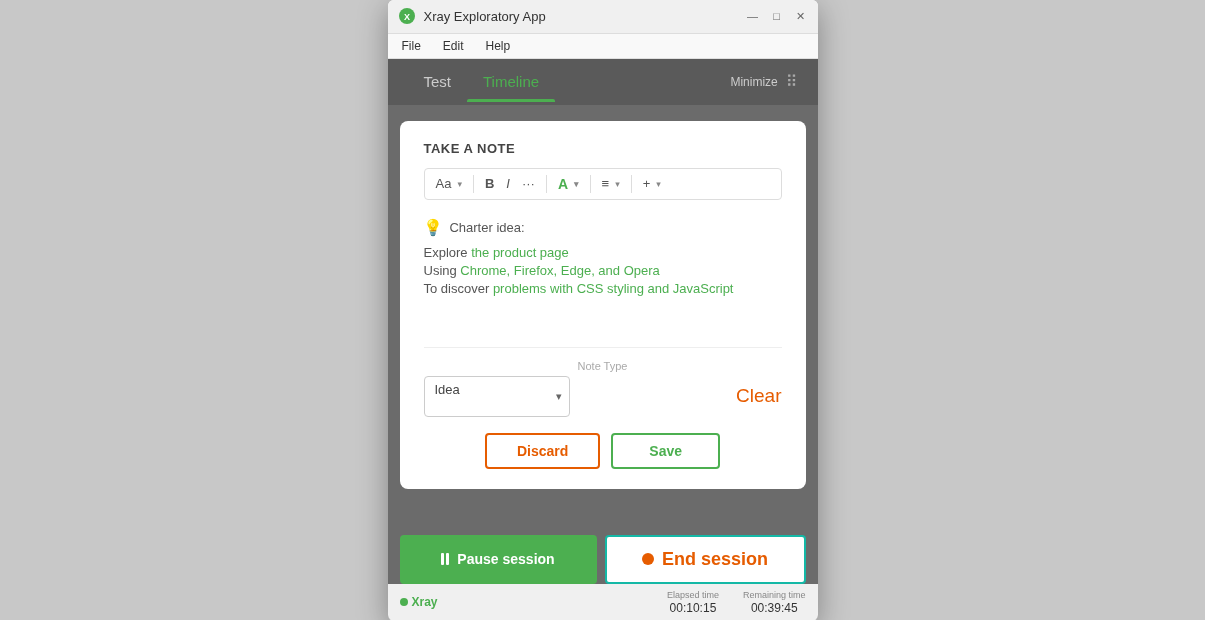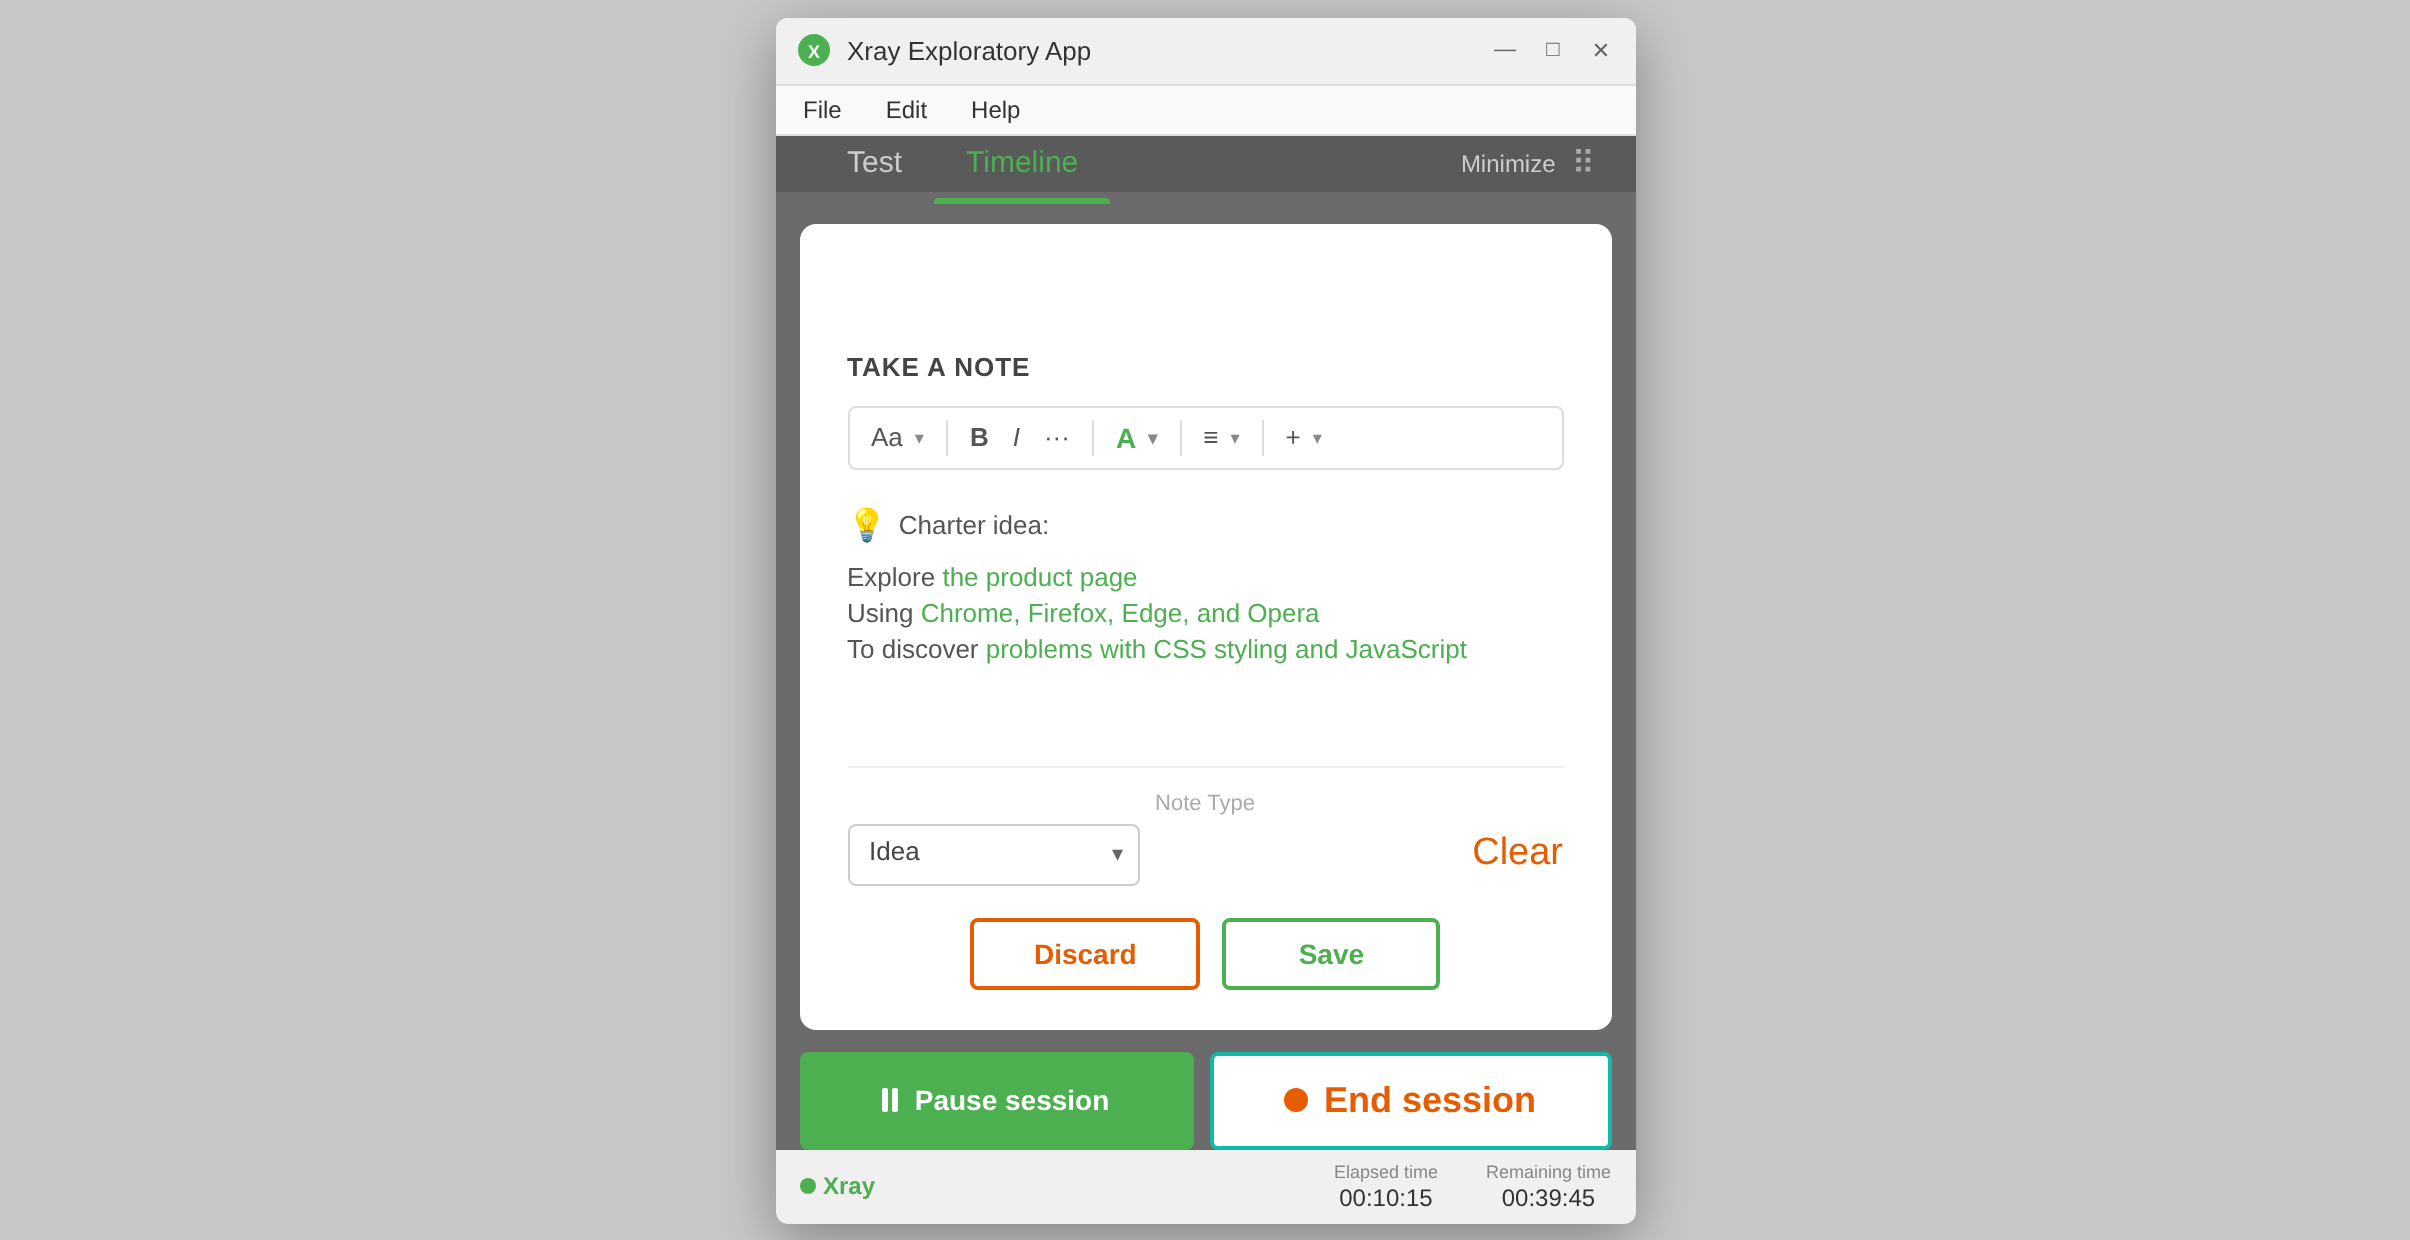--- a/index.html
+++ b/index.html
@@ -88,21 +88,21 @@
       background: #6b6b6b;
       padding: 0;
     }
 
     
     .tab-bar {
       background: #5a5a5a;
       display: flex;
       align-items: center;
       padding: 0 20px;
-      height: 28px;
+      height: 46px;
       position: relative;
     }
     .tab-item {
       font-size: 15px;
       color: #ccc;
       cursor: pointer;
       padding: 12px 16px;
       position: relative;
     }
     .tab-item.active {
@@ -148,21 +148,20 @@
       border-radius: 8px;
       padding: 20px 24px;
       margin-bottom: 0;
     }
     .note-title {
       font-size: 13px;
       font-weight: 700;
       color: #444;
       letter-spacing: 0.5px;
       margin-bottom: 12px;
-      margin-top: 44px;
     }
 
     
     .editor-toolbar {
       display: flex;
       align-items: center;
       gap: 2px;
       border: 1px solid #ddd;
       border-radius: 4px;
       padding: 4px 6px;
@@ -241,21 +240,21 @@
     .note-type-row {
       display: flex;
       align-items: center;
       justify-content: space-between;
       margin-bottom: 16px;
     }
     .note-type-select {
       appearance: none;
       border: 1px solid #ccc;
       border-radius: 4px;
-      padding: 5px 28px 9px 10px;
+      padding: 5px 28px 19px 10px;
       font-size: 13px;
       color: #444;
       background: #fff;
       cursor: pointer;
       width: 146px;
       background-image: none;
       position: relative;
     }
     .select-wrapper {
       position: relative;

